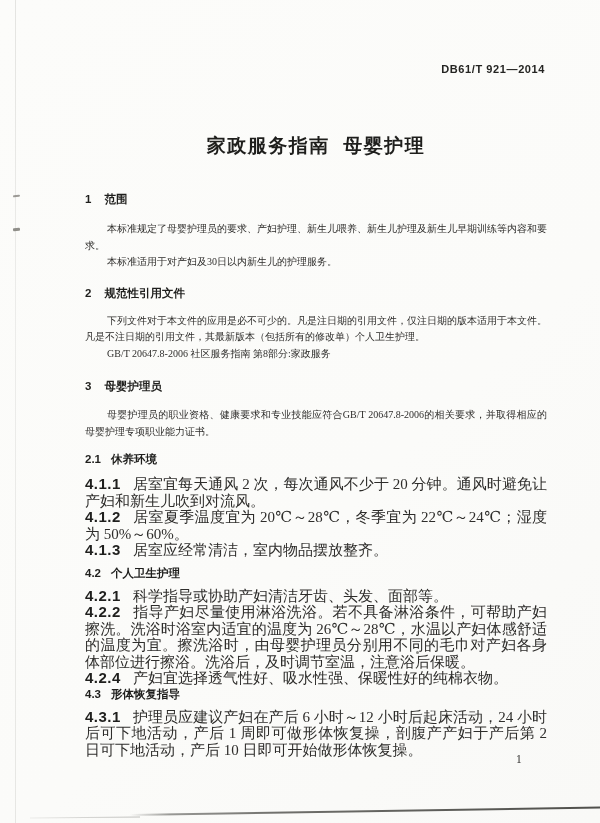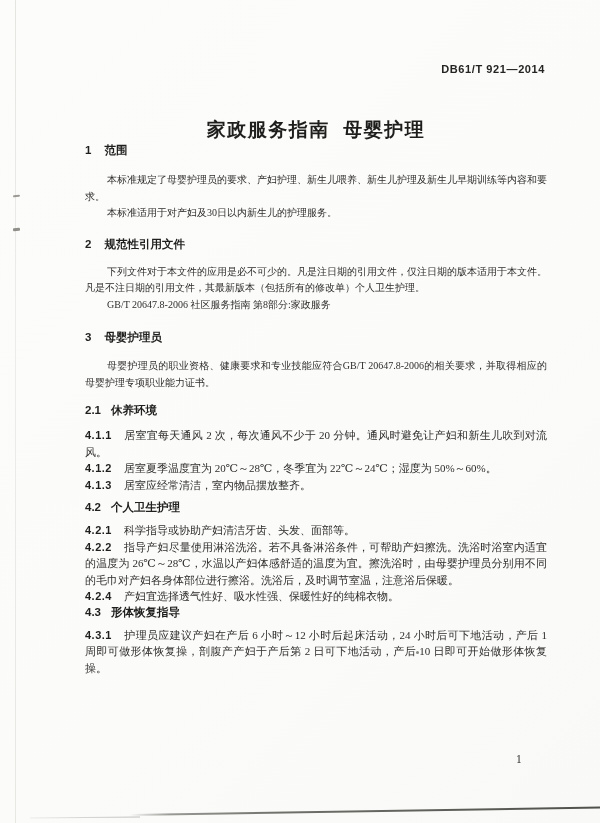--- a/index.html
+++ b/index.html
@@ -50,21 +50,21 @@
     top: 63px; right: 55px;
     font-family: "Liberation Sans", "DejaVu Sans", sans-serif;
     font-size: 11px;
     font-weight: bold;
     letter-spacing: .6px;
     color: #242422;
   }
   
   .content {
     position: absolute;
-    left: 85px; top: 0;
+    left: 85px; top: 16px;
     width: 462px;
   }
   .doc-title {
     margin: 117px 0 0 0;
     text-align: center;
     font-family: "Liberation Sans", "DejaVu Sans", sans-serif;
     font-size: 19px;
     font-weight: bold;
     letter-spacing: 1.5px;
     line-height: 26px;
@@ -84,33 +84,33 @@
   .para {
     margin: 0;
     font-size: 10px;
     line-height: 16.5px;
     text-align: justify;
     color: #2e2d2b;
   }
   .para.indent { text-indent: 22px; }
   .clause {
     margin: 0;
-    font-size: 11px;
+    font-size: 15px;
     line-height: 16.5px;
     text-align: justify;
     color: #2e2d2b;
   }
   .clause .cn {
     font-family: "Liberation Sans", "DejaVu Sans", sans-serif;
     font-weight: bold;
     color: #1f1f1d;
     margin-right: 12px;
     letter-spacing: .5px;
   }
-  .mt33 { }
+  .mt33 { margin-top: 33px; }
   .mt17 { margin-top: 17px; }
   .mt15 { margin-top: 15px; }
   .mt14 { margin-top: 14px; }
   .mt13 { margin-top: 13px; }
   .mt12 { margin-top: 12px; }
   .mt9  { margin-top: 9px; }
   .mt7  { margin-top: 7px; }
   .page-num {
     position: absolute;
     left: 516px; top: 753px;

